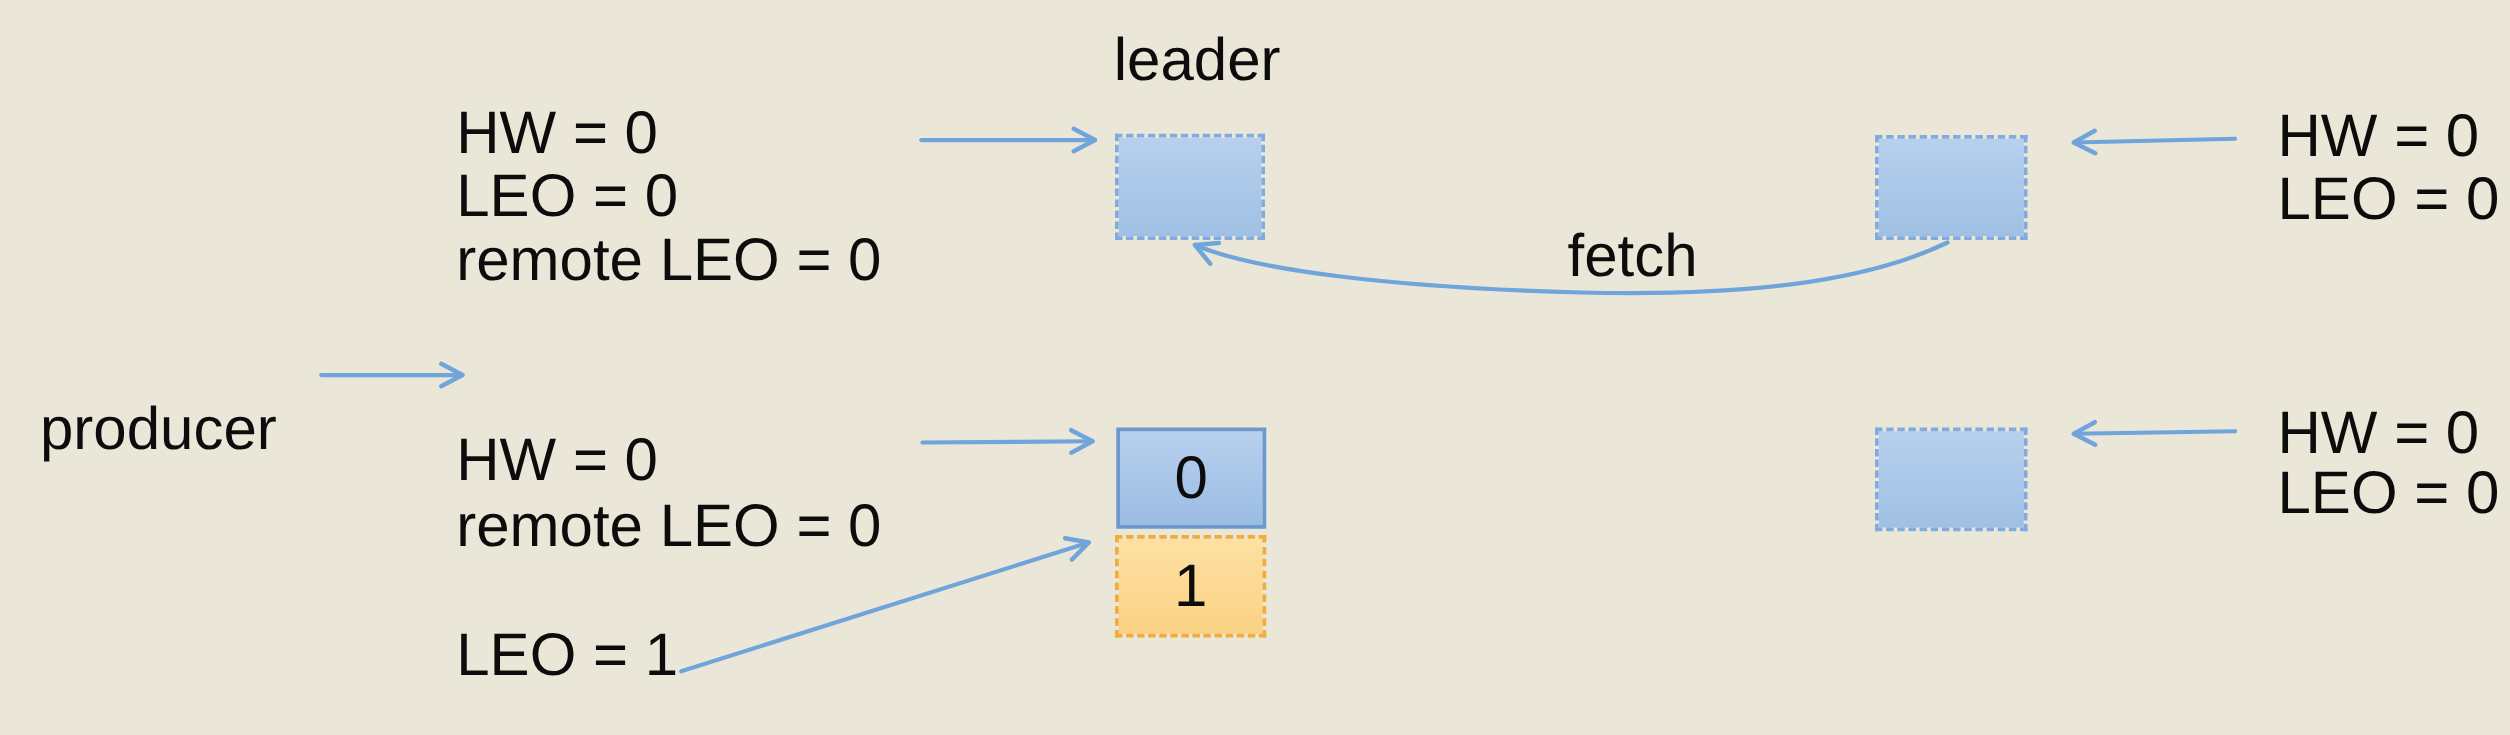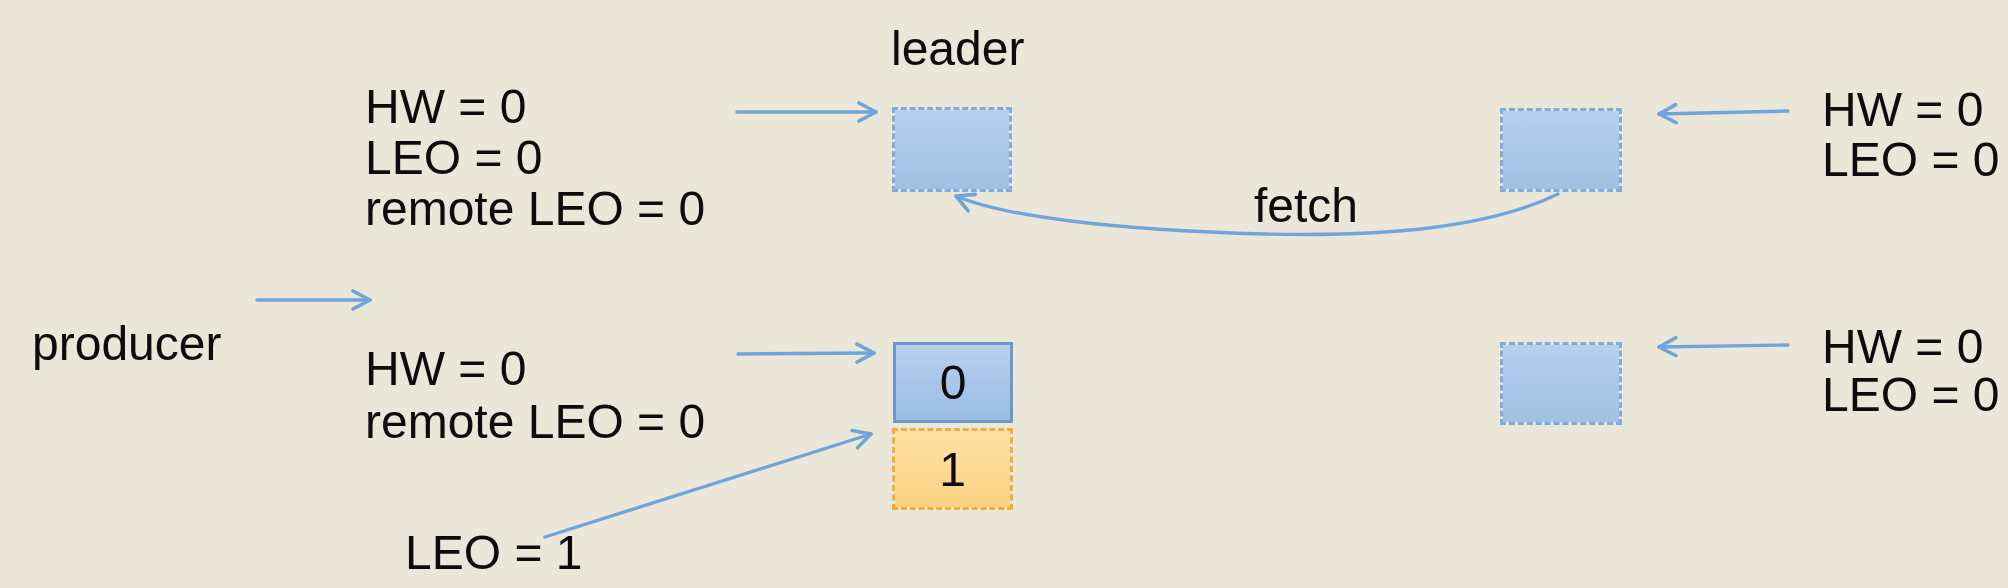--- a/index.html
+++ b/index.html
@@ -43,21 +43,21 @@
   <div class="txt" style="left:365px; top:133px;">LEO = 0</div>
   <div class="txt" style="left:365px; top:184px;">remote LEO = 0</div>
 
   <div class="txt" style="left:1822px; top:85px;">HW = 0</div>
   <div class="txt" style="left:1822px; top:135px;">LEO = 0</div>
 
   <div class="txt" style="left:32px; top:271px;margin-top:48px;">producer</div>
 
   <div class="txt" style="left:365px; top:344px;">HW = 0</div>
   <div class="txt" style="left:365px; top:397px;">remote LEO = 0</div>
-  <div class="txt" style="left:365px; top:528px;margin-left:40px;">LEO = 1</div>
+  <div class="txt" style="left:365px; top:500px;">LEO = 1</div>
 
   <div class="txt" style="left:1822px; top:322px;">HW = 0</div>
   <div class="txt" style="left:1822px; top:370px;">LEO = 0</div>
 
   <div class="txt" style="left:1254px; top:181px;">fetch</div>
 
   <div class="box box-dashed-blue" style="left:892px; top:107px; width:120px; height:85px;"></div>
   <div class="box box-dashed-blue" style="left:1500px; top:108px; width:122px; height:84px;"></div>
   <div class="box box-dashed-blue" style="left:1500px; top:342px; width:122px; height:83px;"></div>
 

